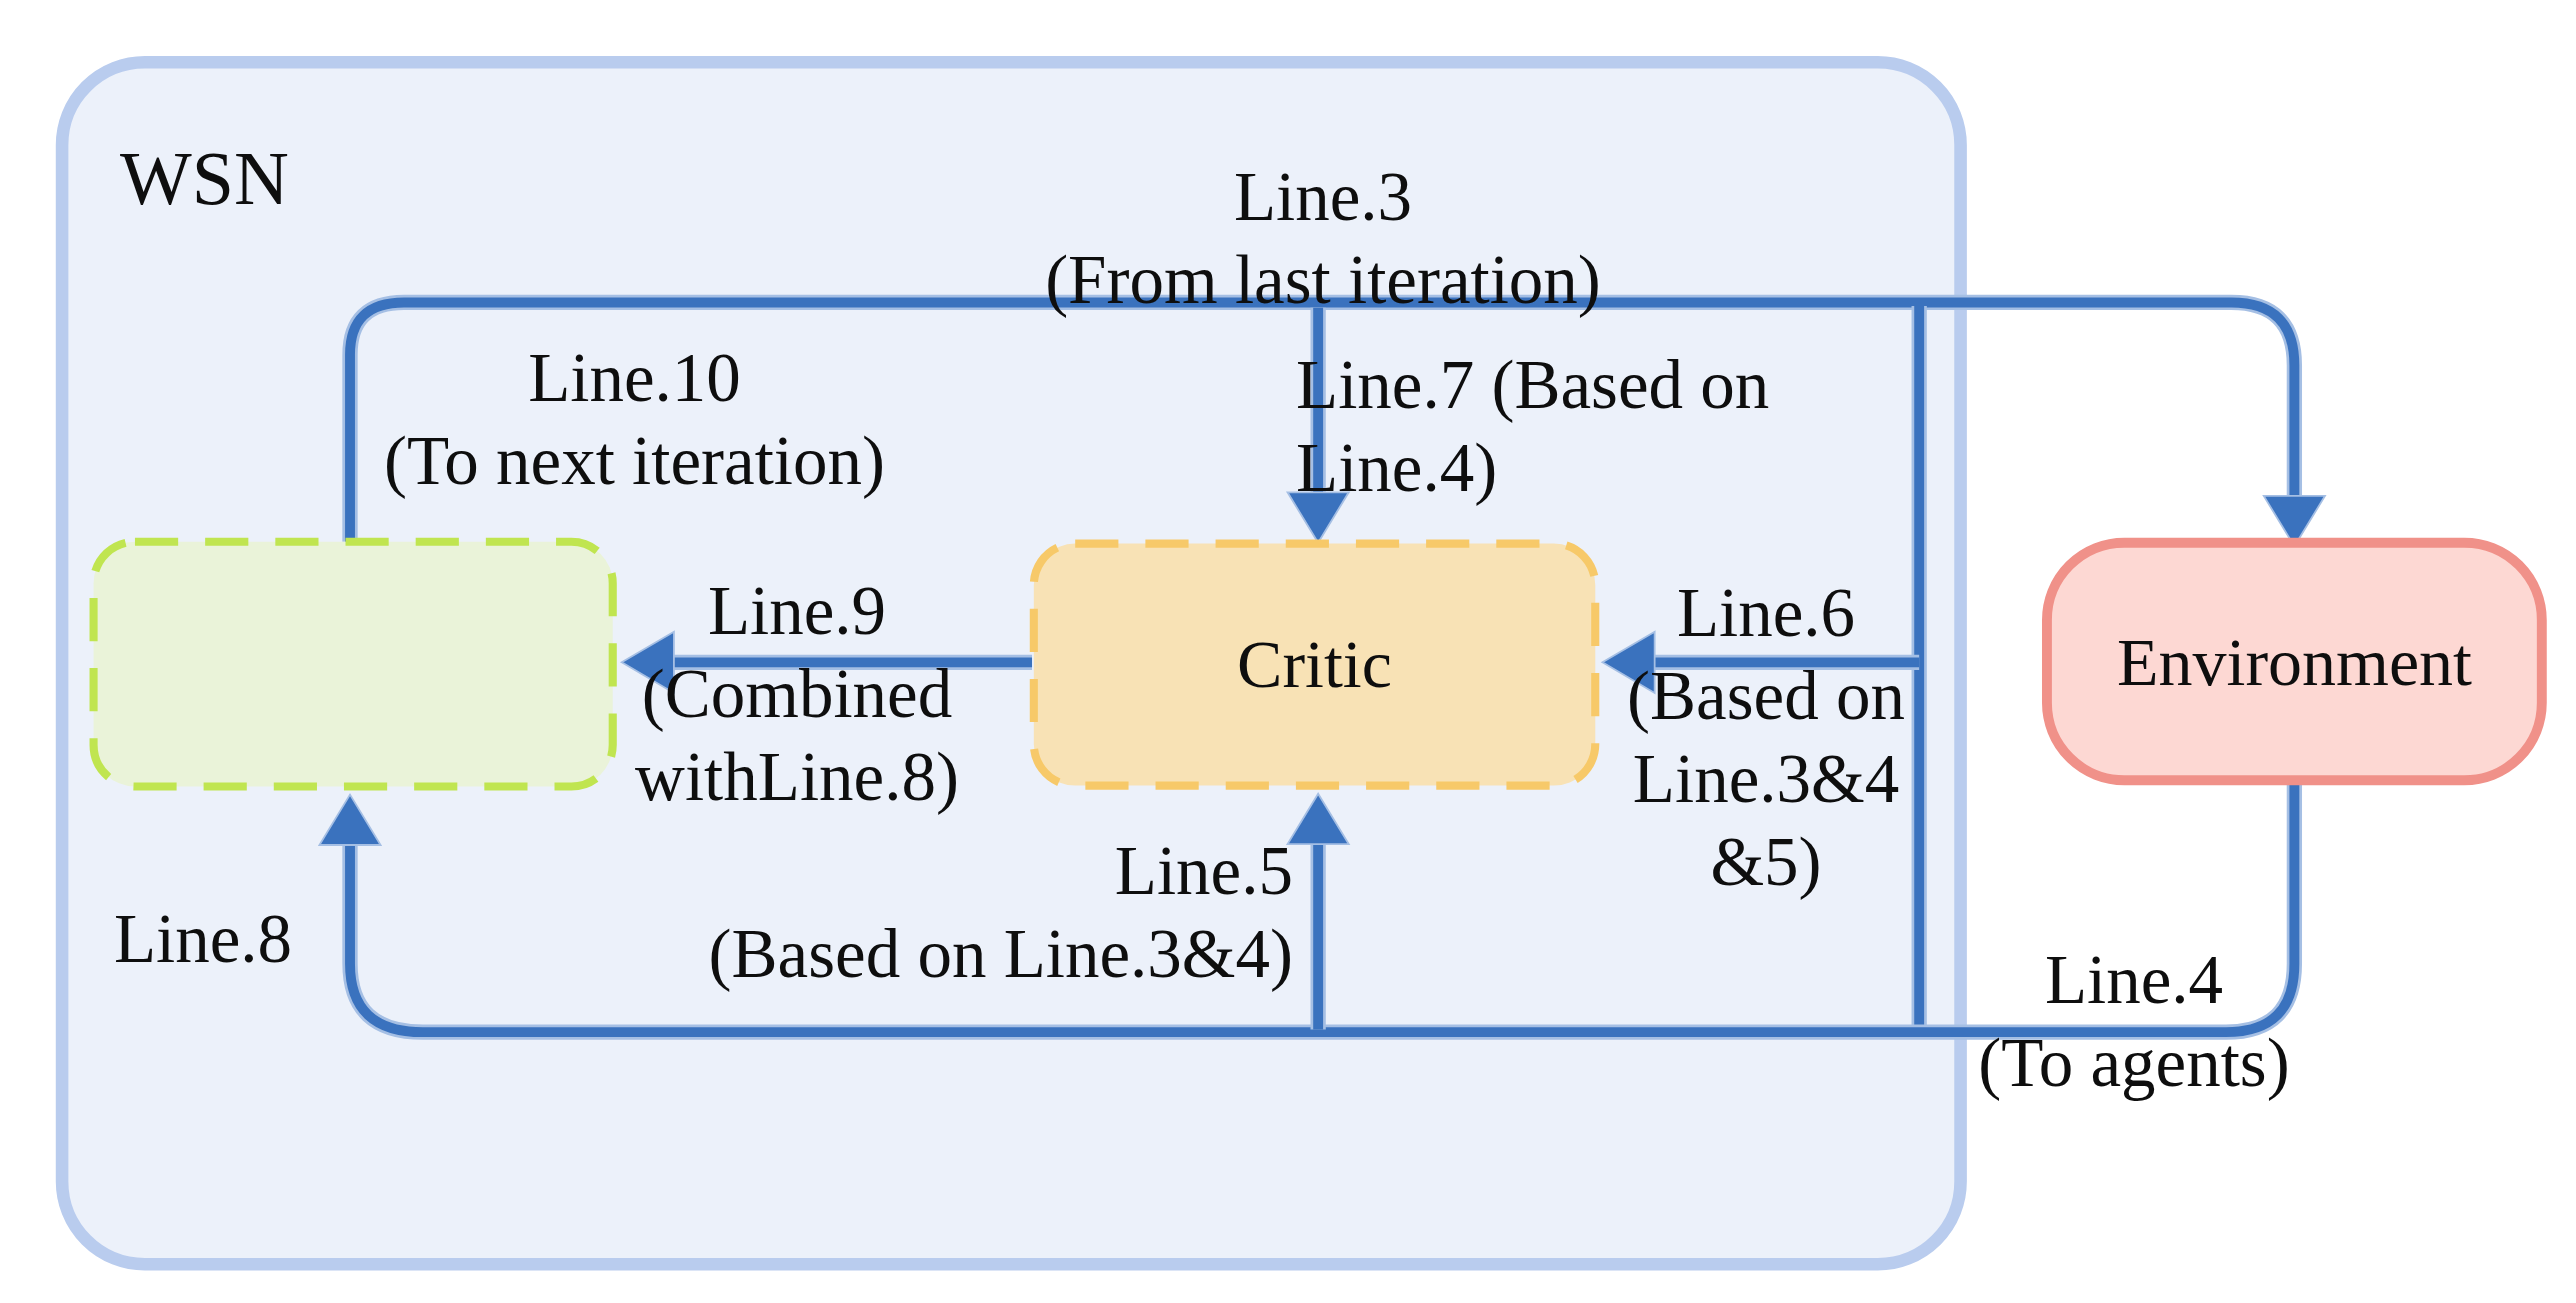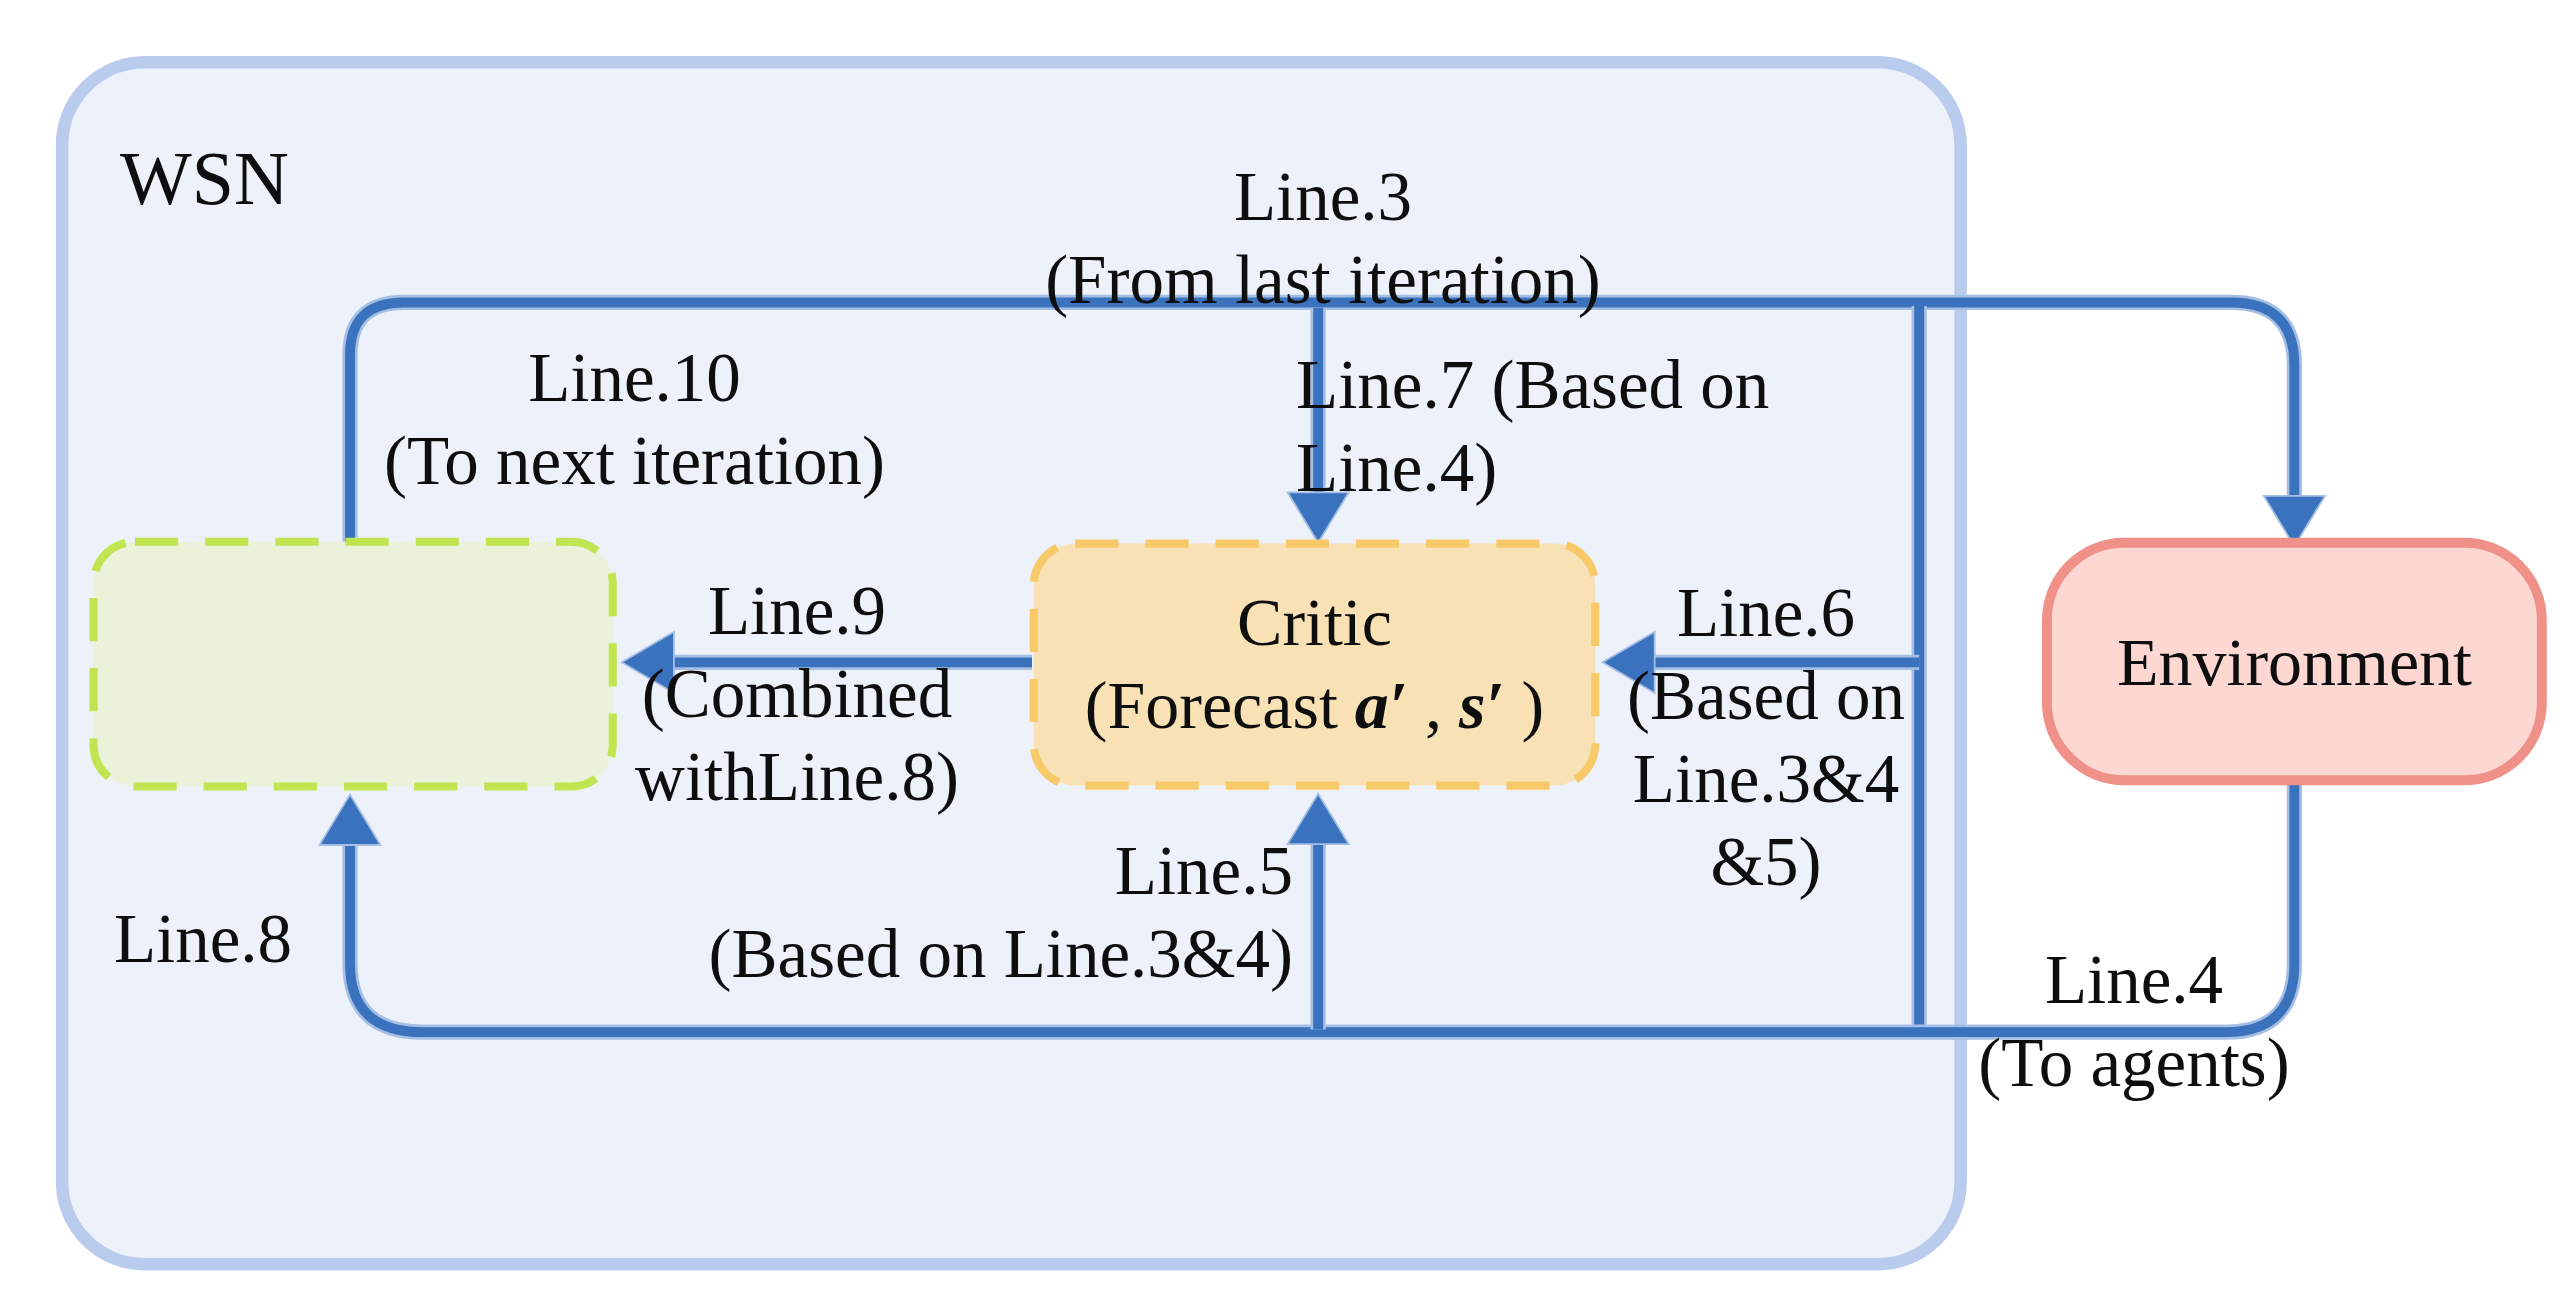--- a/index.html
+++ b/index.html
@@ -59,21 +59,20 @@
     <rect x="1149" y="604" width="624" height="269" rx="46" fill="#F8E2B5" stroke="#F7C969" stroke-width="9" stroke-dasharray="48 30"></rect>
 
     <rect x="2275" y="603" width="550" height="264" rx="86" fill="#FDD8D3" stroke="#F09189" stroke-width="11"></rect>
   </svg>
 
   <div class="wsnlbl" style="left:120px;top:137px;">WSN</div>
 
 
   <div class="boxlabel" style="left:1034px;top:543px;width:561px;height:242px;">
     <div>Critic</div>
-    <div><span>(Forecast </span><span class="bi">a</span><span class="bi">′</span><span> , </span><span class="bi">s</span><span class="bi">′</span><span> )</span></div>
   </div>
 
   <div class="boxlabel" style="left:2047px;top:543px;width:495px;height:238px;">
     <div>Environment</div>
   </div>
 
   <div class="lbl" style="left:918px;top:128px;width:810px;margin-top:28px;">
     <div>Line.3</div>
     <div>(From last iteration)</div>
   </div>

